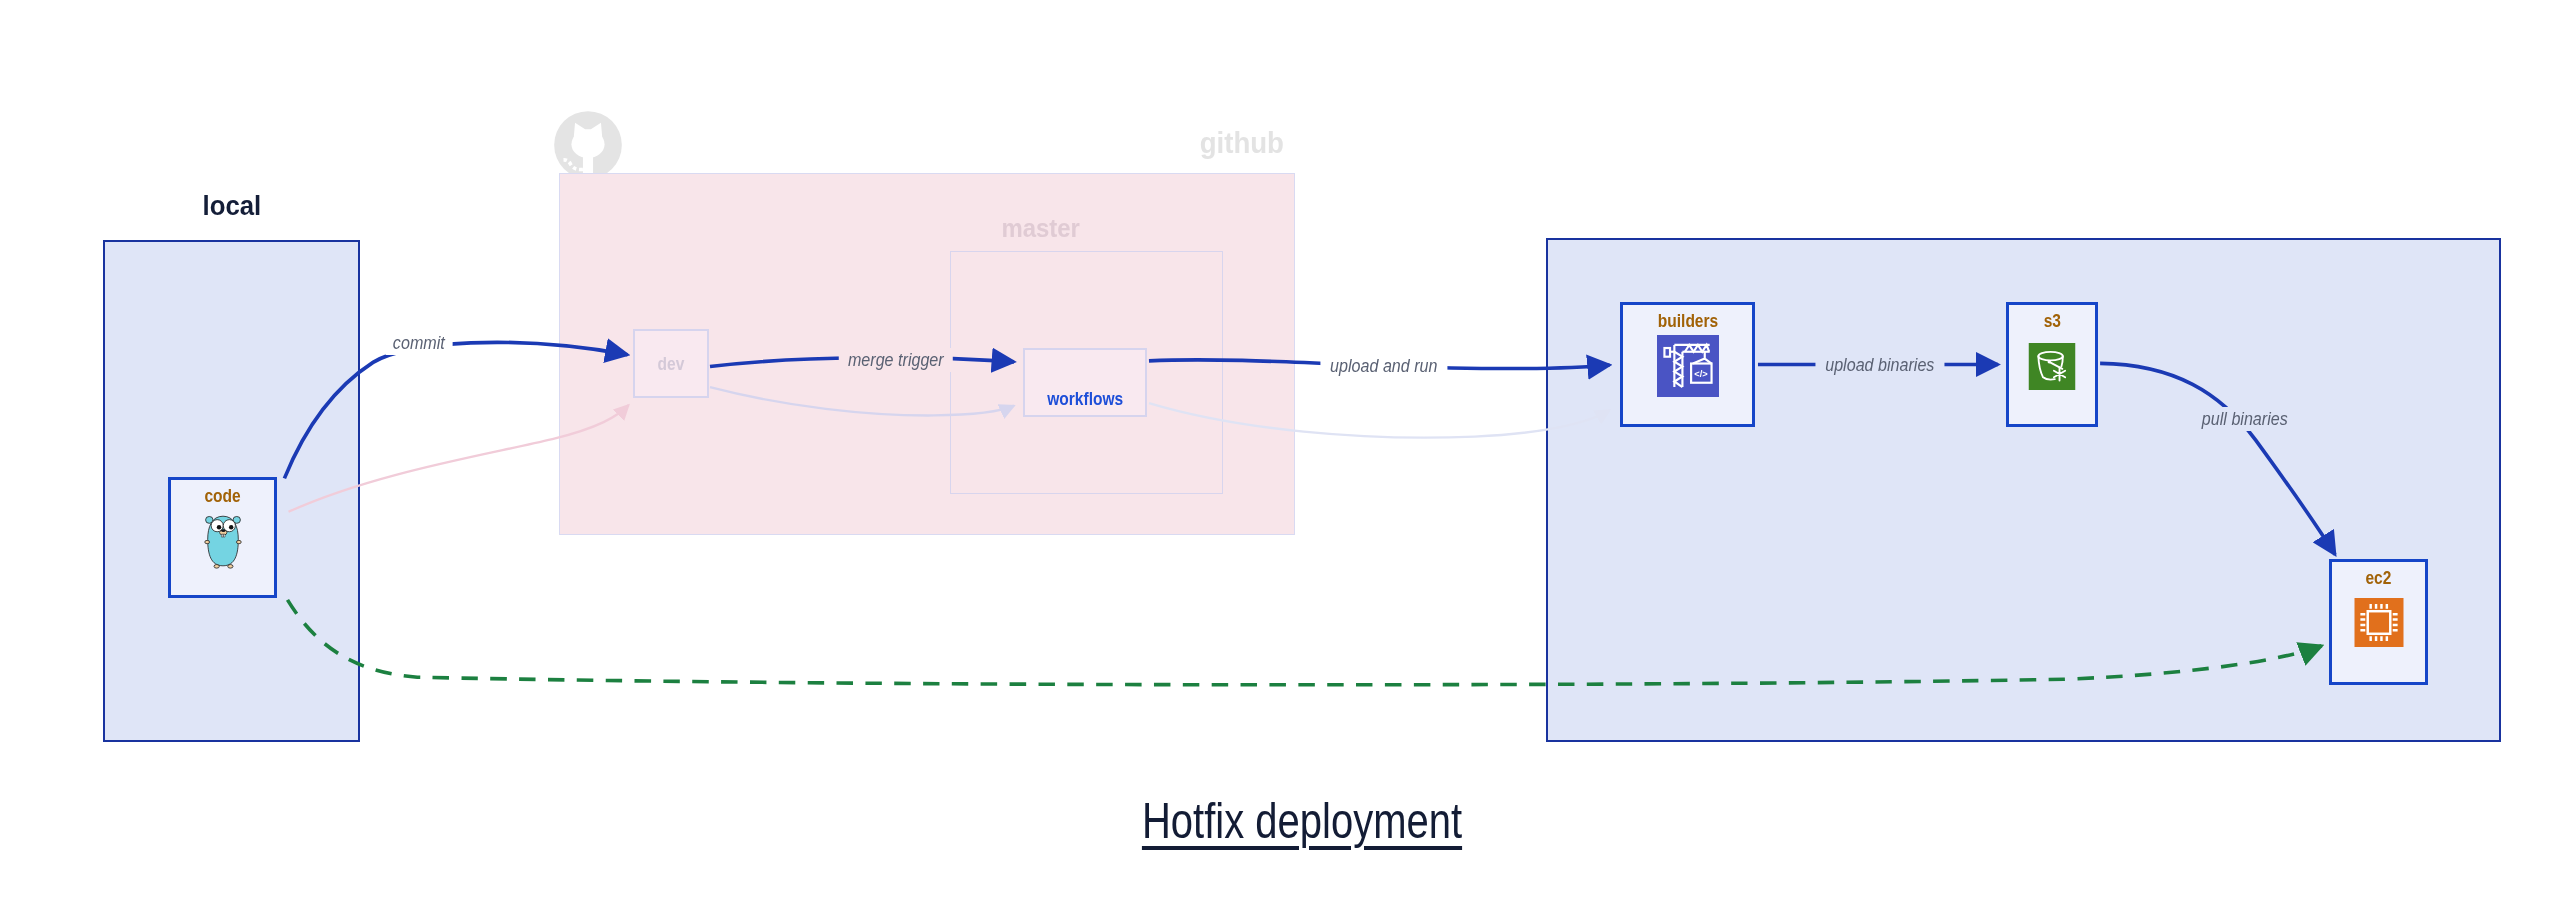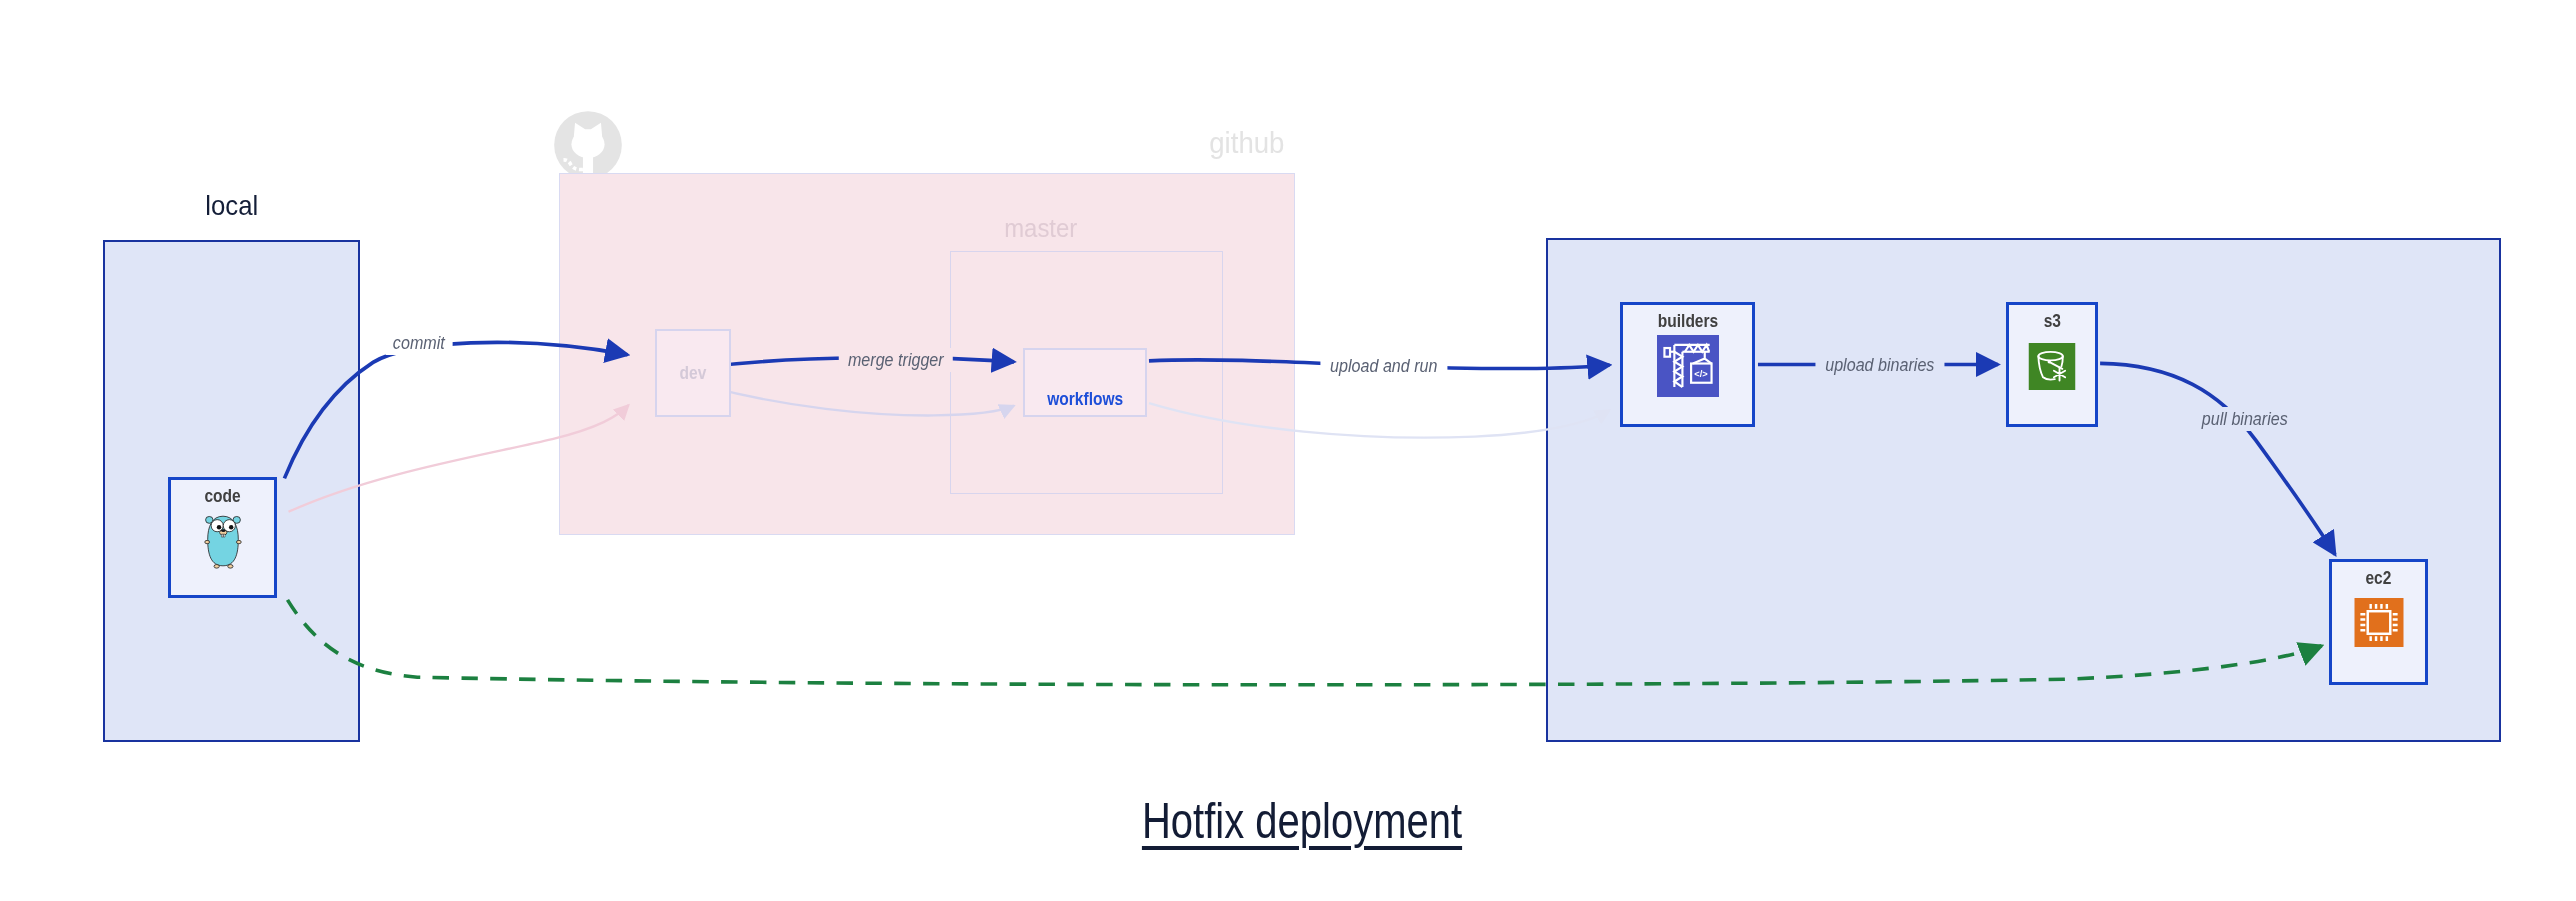--- a/index.html
+++ b/index.html
@@ -2,29 +2,29 @@
 <html style="font-size:8.2px"><head>
 <meta charset="utf-8">
 <style>
   html,body{margin:0;padding:0;background:#fff;}
   .canvas{position:relative;width:2604px;height:902px;background:#ffffff;overflow:hidden;
           font-family:"Liberation Sans", sans-serif;}
   .cluster{position:absolute;box-sizing:border-box;}
   .cluster.blue{background:#dfe5f7;border:2.6px solid #19339f;}
   .cluster.pink{background:#f8e5ea;border:1.5px solid #d9daf2;}
   .cluster.master{background:transparent;border:1.5px solid #d8d5ee;}
-  .cluster-label{position:absolute;color:#141e38;font-size:28px;text-align:center;white-space:nowrap;}
+  .cluster-label{position:absolute;color:#141e38;font-size:28px;text-align:center;white-space:nowrap;font-weight:bold;}
   .cluster-label .sx{display:inline-block;transform:scaleX(.92);transform-origin:center;}
   .cluster-label.faded-gray{color:#e3e3e3;text-align:right;}
   .cluster-label.faded-pink{color:#e0cbd4;}
   .node{position:absolute;box-sizing:border-box;}
   .node.blue-node{background:#eef1fc;border:3.1px solid #1545c8;}
   .node.ghost-node{background:#f9e9f0;border:2.1px solid #d6d4ee;display:flex;align-items:center;justify-content:center;}
   .node-label{position:absolute;top:5.2px;left:0;right:0;text-align:center;
-              font-weight:bold;font-size:18.5px;color:#404040;white-space:nowrap;}
+              font-weight:bold;font-size:18.5px;color:#a16207;white-space:nowrap;}
   .node-label .sx{display:inline-block;transform:scaleX(.84);transform-origin:center;}
   .ghost-node .node-label{position:static;}
   .ghost-node.dev .node-label{color:#d4c9d8;}
   .ghost-node.wf  .node-label{color:#1d4ed8;margin-top:33px;}
   .icon-box{position:absolute;left:50%;transform:translateX(-50%);}
   .edges{position:absolute;left:0;top:0;z-index:3;}
   .nodes-layer{position:absolute;left:0;top:0;width:100%;height:100%;z-index:4;}
   .edge-label{position:absolute;z-index:5;transform:translate(-50%,-50%);
               font-style:italic;font-size:17.5px;color:#5a6173;padding:1.5px 5.2px;white-space:nowrap;}
   .edge-label .sx{display:inline-block;transform:scaleX(.92);transform-origin:center;}
@@ -107,21 +107,21 @@
           <ellipse cx="36.5" cy="33.5" rx="4" ry="2.6" fill="#17171b" stroke="none"></ellipse>
           <path d="M33 40 h3.2 v5.5 h-3.2 z M36.6 40 h3.2 v5.5 h-3.2 z" fill="#fff" stroke-width="1"></path>
           <ellipse cx="6" cy="55" rx="4.5" ry="3.2" fill="#f2cf9e"></ellipse>
           <ellipse cx="66" cy="55" rx="4.5" ry="3.2" fill="#f2cf9e"></ellipse>
           <ellipse cx="24" cy="101" rx="5" ry="3.4" fill="#f2cf9e"></ellipse>
           <ellipse cx="50" cy="101" rx="5" ry="3.4" fill="#f2cf9e"></ellipse>
         </g>
       </svg>
     </div>
 
-    <div class="node ghost-node dev" style="left:655px;top:329px;width:76px;height:88px">
+    <div class="node ghost-node dev" style="left:633px;top:329px;width:76px;height:69px">
       <div class="node-label"><span class="sx">dev</span></div>
     </div>
 
     <div class="node ghost-node wf" style="left:1023px;top:348px;width:124px;height:69px">
       <div class="node-label"><span class="sx">workflows</span></div>
     </div>
 
     <div class="node blue-node" style="left:1620px;top:302px;width:135px;height:125px">
       <div class="node-label"><span class="sx">builders</span></div>
       <svg class="icon-box" style="top:30px" width="62" height="62" viewBox="0 0 100 100">

